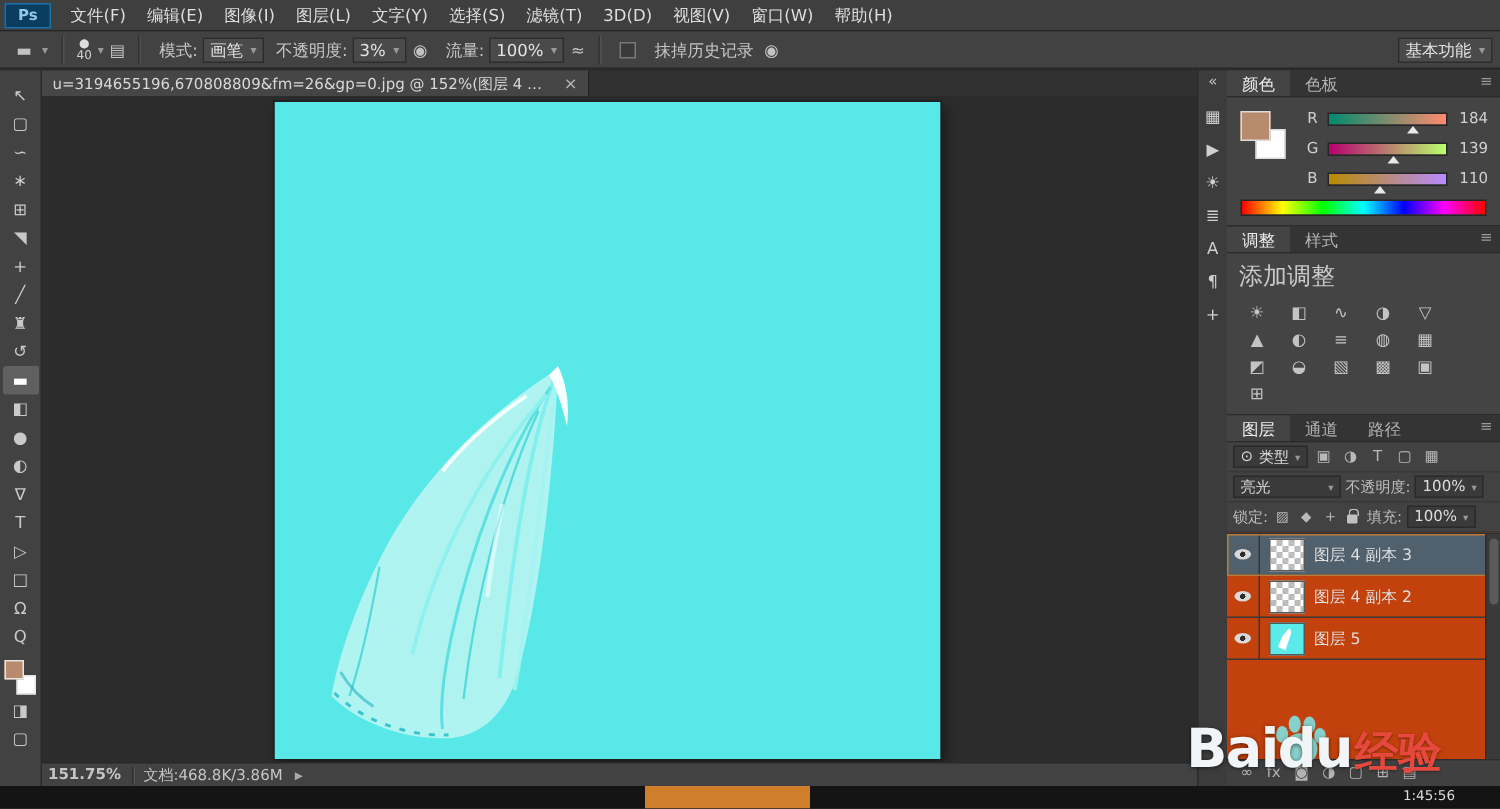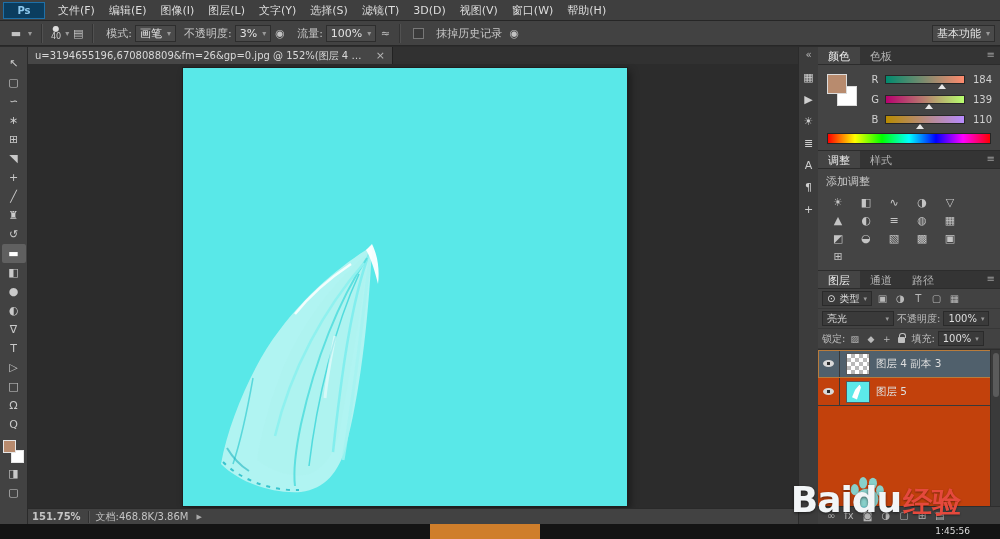--- a/index.html
+++ b/index.html
@@ -8,21 +8,21 @@
     position:relative;
     background:#2c2c2c;
     font-family:"DejaVu Sans","Liberation Sans",sans-serif;
     color:#cccccc;
     font-size:11px;
   }
 
   
   #menubar { position:absolute; top:0; left:0; right:0; height:21px; background:#3f3f3f;
              border-bottom:1px solid #262626; display:flex; align-items:center; z-index:10;}
-  .ps-logo { width:42px; height:17px; margin:0 6px 0 3px; background:#0b3d5f; border:1px solid #1e70a8;
+  .ps-logo { width:31px; height:17px; margin:0 6px 0 3px; background:#0b3d5f; border:1px solid #1e70a8;
              color:#8ec9ee; font-size:10px; font-weight:bold; display:flex; align-items:center; justify-content:center;}
   .menu-item { padding:3px 7px; color:#dedede; font-size:11px; cursor:default; white-space:nowrap;}
 
   
   #optionsbar { position:absolute; top:21px; left:0; right:0; height:25px; background:#424242;
                 border-bottom:1px solid #272727; display:flex; align-items:center; z-index:10; }
   .vsep { width:1px; height:19px; background:#333; box-shadow:1px 0 0 #515151; margin:0 5px; flex:none;}
   .opt-label { color:#c6c6c6; margin:0 3px 0 8px; font-size:11px; white-space:nowrap;}
   .opt-select { height:17px; background:#4a4a4a; border:1px solid #2d2d2d; display:inline-flex;
                 align-items:center; padding:0 4px; color:#e2e2e2; font-size:11px; gap:5px; white-space:nowrap;}
@@ -95,21 +95,21 @@
   .chan-row.g .chan-track { background:linear-gradient(to right, rgb(184,0,110), rgb(184,255,110)); }
   .chan-row.b .chan-track { background:linear-gradient(to right, rgb(184,139,0), rgb(184,139,255)); }
   .chan-marker { position:absolute; bottom:-6px; width:0; height:0; margin-left:-4px;
                  border-left:4px solid transparent; border-right:4px solid transparent; border-bottom:5px solid #e8e8e8;}
   .chan-row.r .chan-marker { left:72%; } .chan-row.g .chan-marker { left:55%; } .chan-row.b .chan-marker { left:43%; }
   .chan-val { width:22px; text-align:right; font-size:10px; color:#d0d0d0;}
   .spectrum { position:absolute; left:9px; right:9px; bottom:6px; height:11px; border:1px solid #262626;
               background:linear-gradient(to right,#ff0000,#ffff00,#00ff00,#00ffff,#0000ff,#ff00ff,#ff0000);}
 
   .adjust-body { background:#444; flex:none; padding:4px 6px 5px 6px; border-bottom:1px solid #2c2c2c;}
-  .adjust-title { font-size:11px; color:#c9c9c9; margin:1px 0 4px 2px;}
+  .adjust-title { font-size:16px; color:#c9c9c9; margin:1px 0 4px 2px;}
   .adjust-grid { display:flex; flex-wrap:wrap; width:150px;}
   .adjust-grid span { width:28px; height:18px; display:flex; align-items:center; justify-content:center;
                       color:#c4c4c4; font-size:11px;}
 
   #layers-panel { flex:1; display:flex; flex-direction:column; background:#424242; min-height:0;}
   .lp-row { height:20px; display:flex; align-items:center; padding:0 4px; gap:3px; flex:none;
             border-bottom:1px solid #383838;}
   .mini-select { height:15px; background:#3a3a3a; border:1px solid #2a2a2a; display:inline-flex;
                  align-items:center; gap:4px; padding:0 4px; font-size:10px; color:#ddd; white-space:nowrap;}
   .mini-caret { font-size:7px; color:#999; }
@@ -402,20 +402,27 @@
         <div class="eye-cell">
             <div class="eye"></div>
           </div>
         <div class="thumb"></div>
         <span class="layer-name">图层 4 副本 3</span>
       </div>
       <div class="layer-row">
         <div class="eye-cell">
             <div class="eye"></div>
           </div>
+        <div class="thumb"></div>
+        <span class="layer-name">图层 4 副本 2</span>
+      </div>
+      <div class="layer-row">
+        <div class="eye-cell">
+            <div class="eye"></div>
+          </div>
         <div class="thumb cyan"></div>
         <span class="layer-name">图层 5</span>
       </div>
       <div id="layer-scrollbar">
           <div class="thumb-bar"></div>
         </div>
     </div>
 
     <div id="layers-bottom">
       <span>∞</span>

